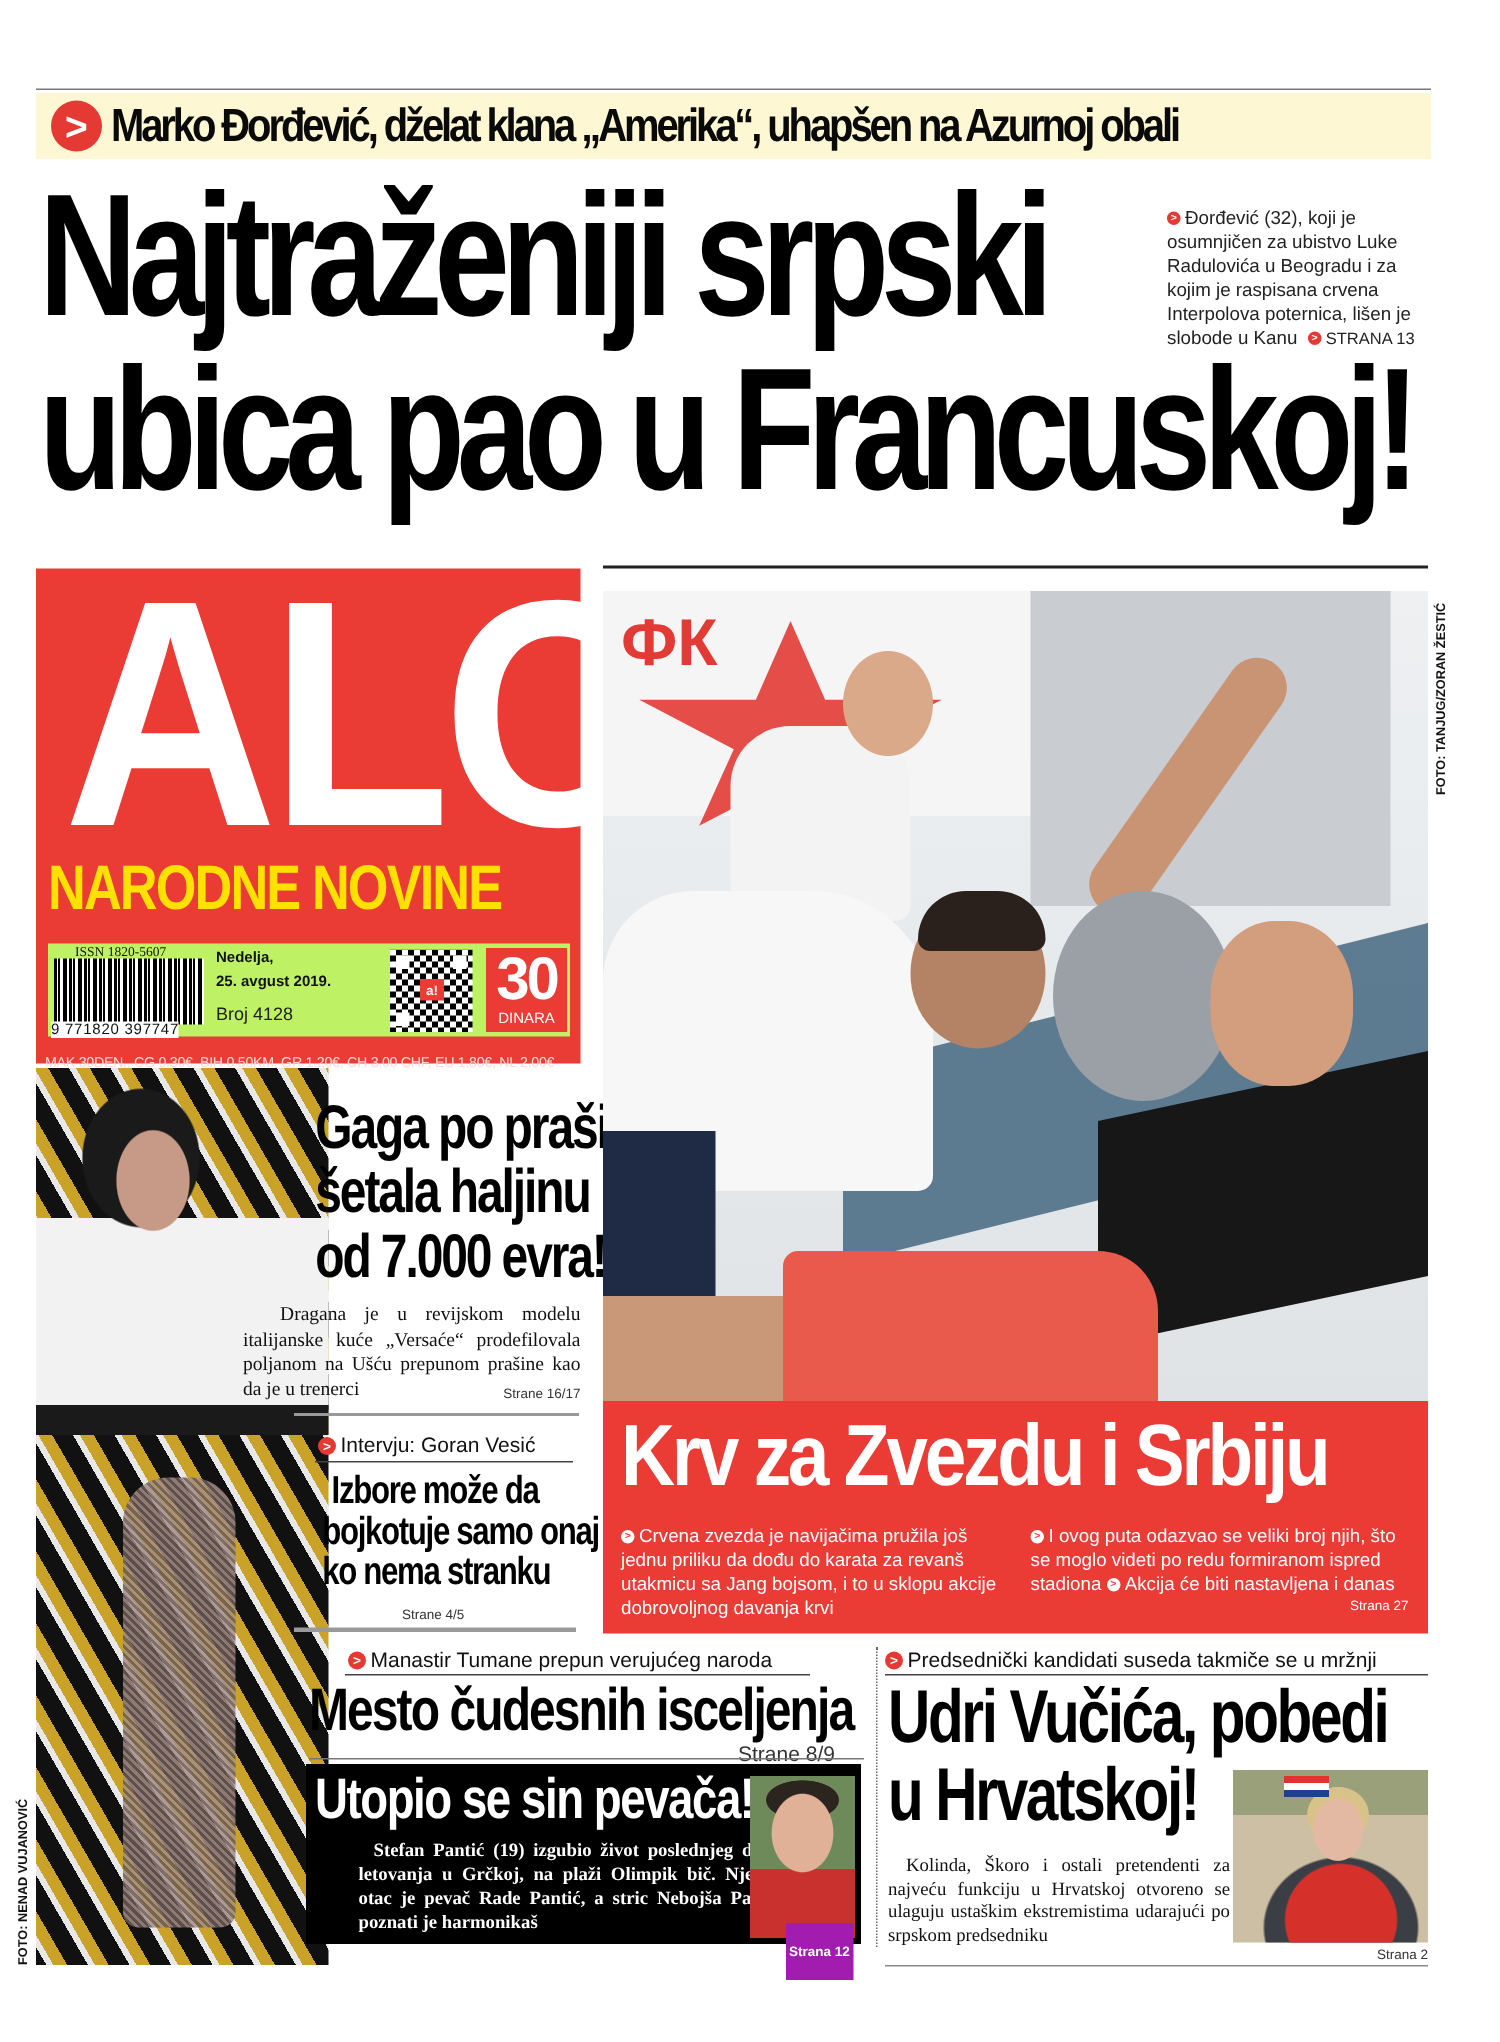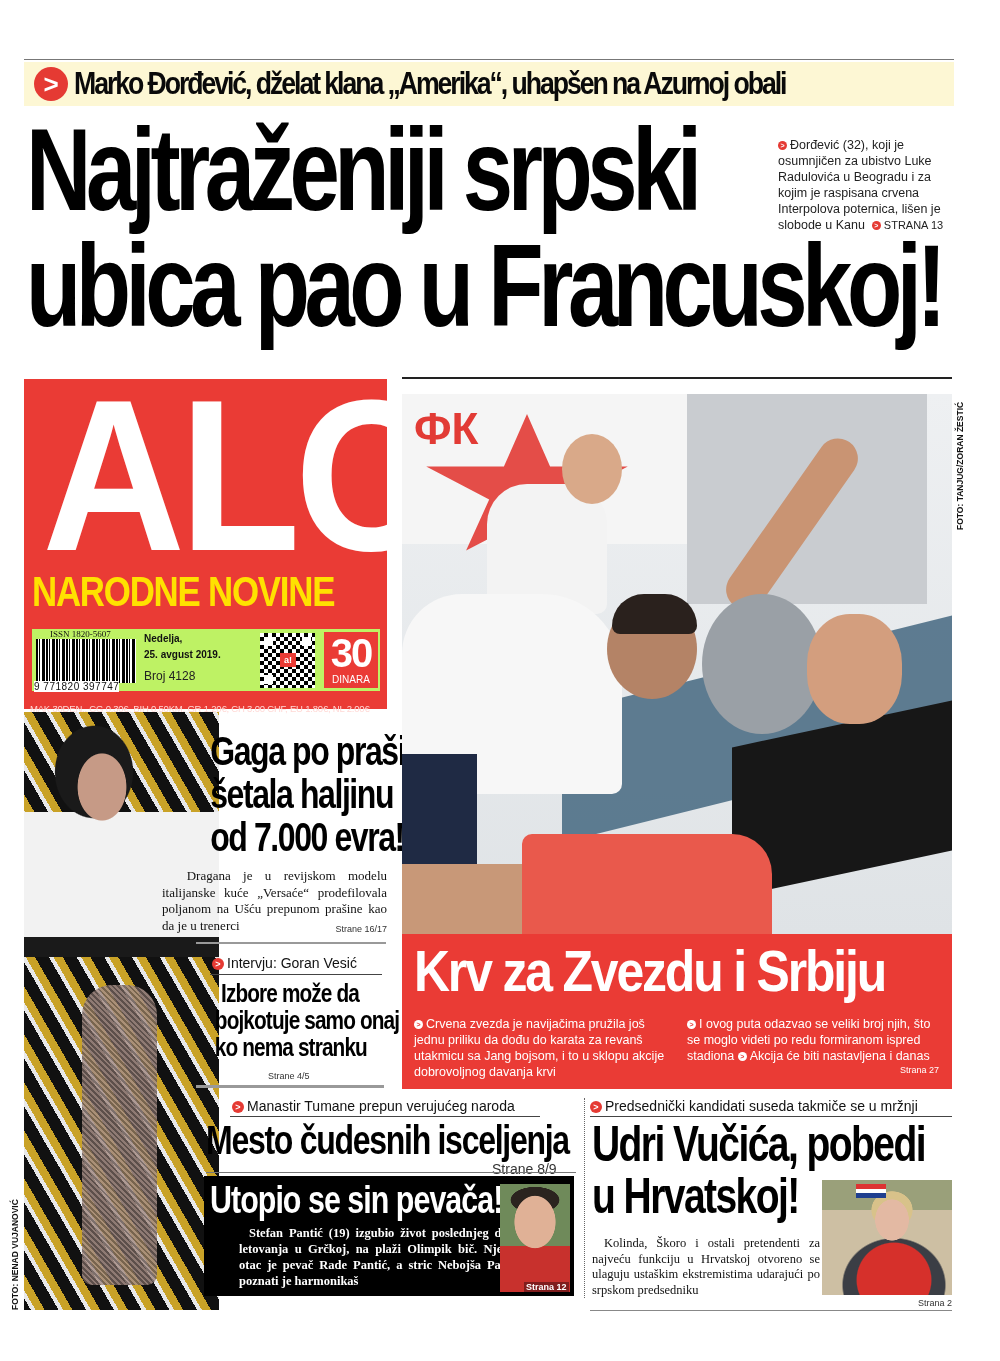--- a/index.html
+++ b/index.html
@@ -108,21 +108,21 @@
   
   #utopio-box { left: 204px; top: 1176px; width: 370px; height: 120px; background: #000; color: #fff; }
   #utopio-head { left: 6px; top: 2px; font-weight: 700; font-size: 38px; line-height: 44px; letter-spacing: -1.2px; transform: scaleX(0.8); transform-origin: left top; white-space: nowrap; }
   #utopio-body { left: 10px; top: 49px; width: 282px; font-family: "Liberation Serif", serif; font-weight: 700; font-size: 12.5px; line-height: 16px; text-align: justify; text-indent: 10px; margin-left: 25px; }
   #utopio-photo { left: 296px; top: 8px; width: 70px; height: 108px;
     background:
       radial-gradient(ellipse 22px 28px at 35px 38px, #e0b196 0 92%, transparent 95%),
       radial-gradient(ellipse 26px 14px at 35px 16px, #2b241f 0 92%, transparent 95%),
       linear-gradient(180deg, #6f8a5a 0 62px, #c8312d 62px);
   }
-  #utopio-ref { left: 320px; top: 106px; font-size: 9px; font-weight: 700; color: #fff; background: #7f1d1d; padding: 0 2px; }
+  #utopio-ref { left: 320px; top: 106px; font-size: 9px; font-weight: 700; color: #fff; background: #a21caf; padding: 14px 2px; }
 
   
   #vucic-sep { left: 584px; top: 1098px; width: 0; height: 200px; border-left: 1px dotted #666; }
   #vucic-kicker { left: 590px; top: 1098px; font-size: 14px; color: #111; white-space: nowrap; }
   #vucic-kicker-rule { left: 590px; top: 1116px; width: 362px; height: 1px; background: #444; }
   #vucic-head { left: 592px; top: 1118px; }
   #vucic-head div { font-weight: 700; font-size: 50px; line-height: 52px; letter-spacing: -2px; transform: scaleX(0.78); transform-origin: left top; white-space: nowrap; color: #000; }
   #vucic-body { left: 592px; top: 1236px; width: 228px; font-family: "Liberation Serif", serif; font-size: 12.5px; line-height: 15.5px; color: #111; text-align: justify; text-indent: 12px; }
   #vucic-photo { left: 822px; top: 1180px; width: 130px; height: 115px;
     background:

